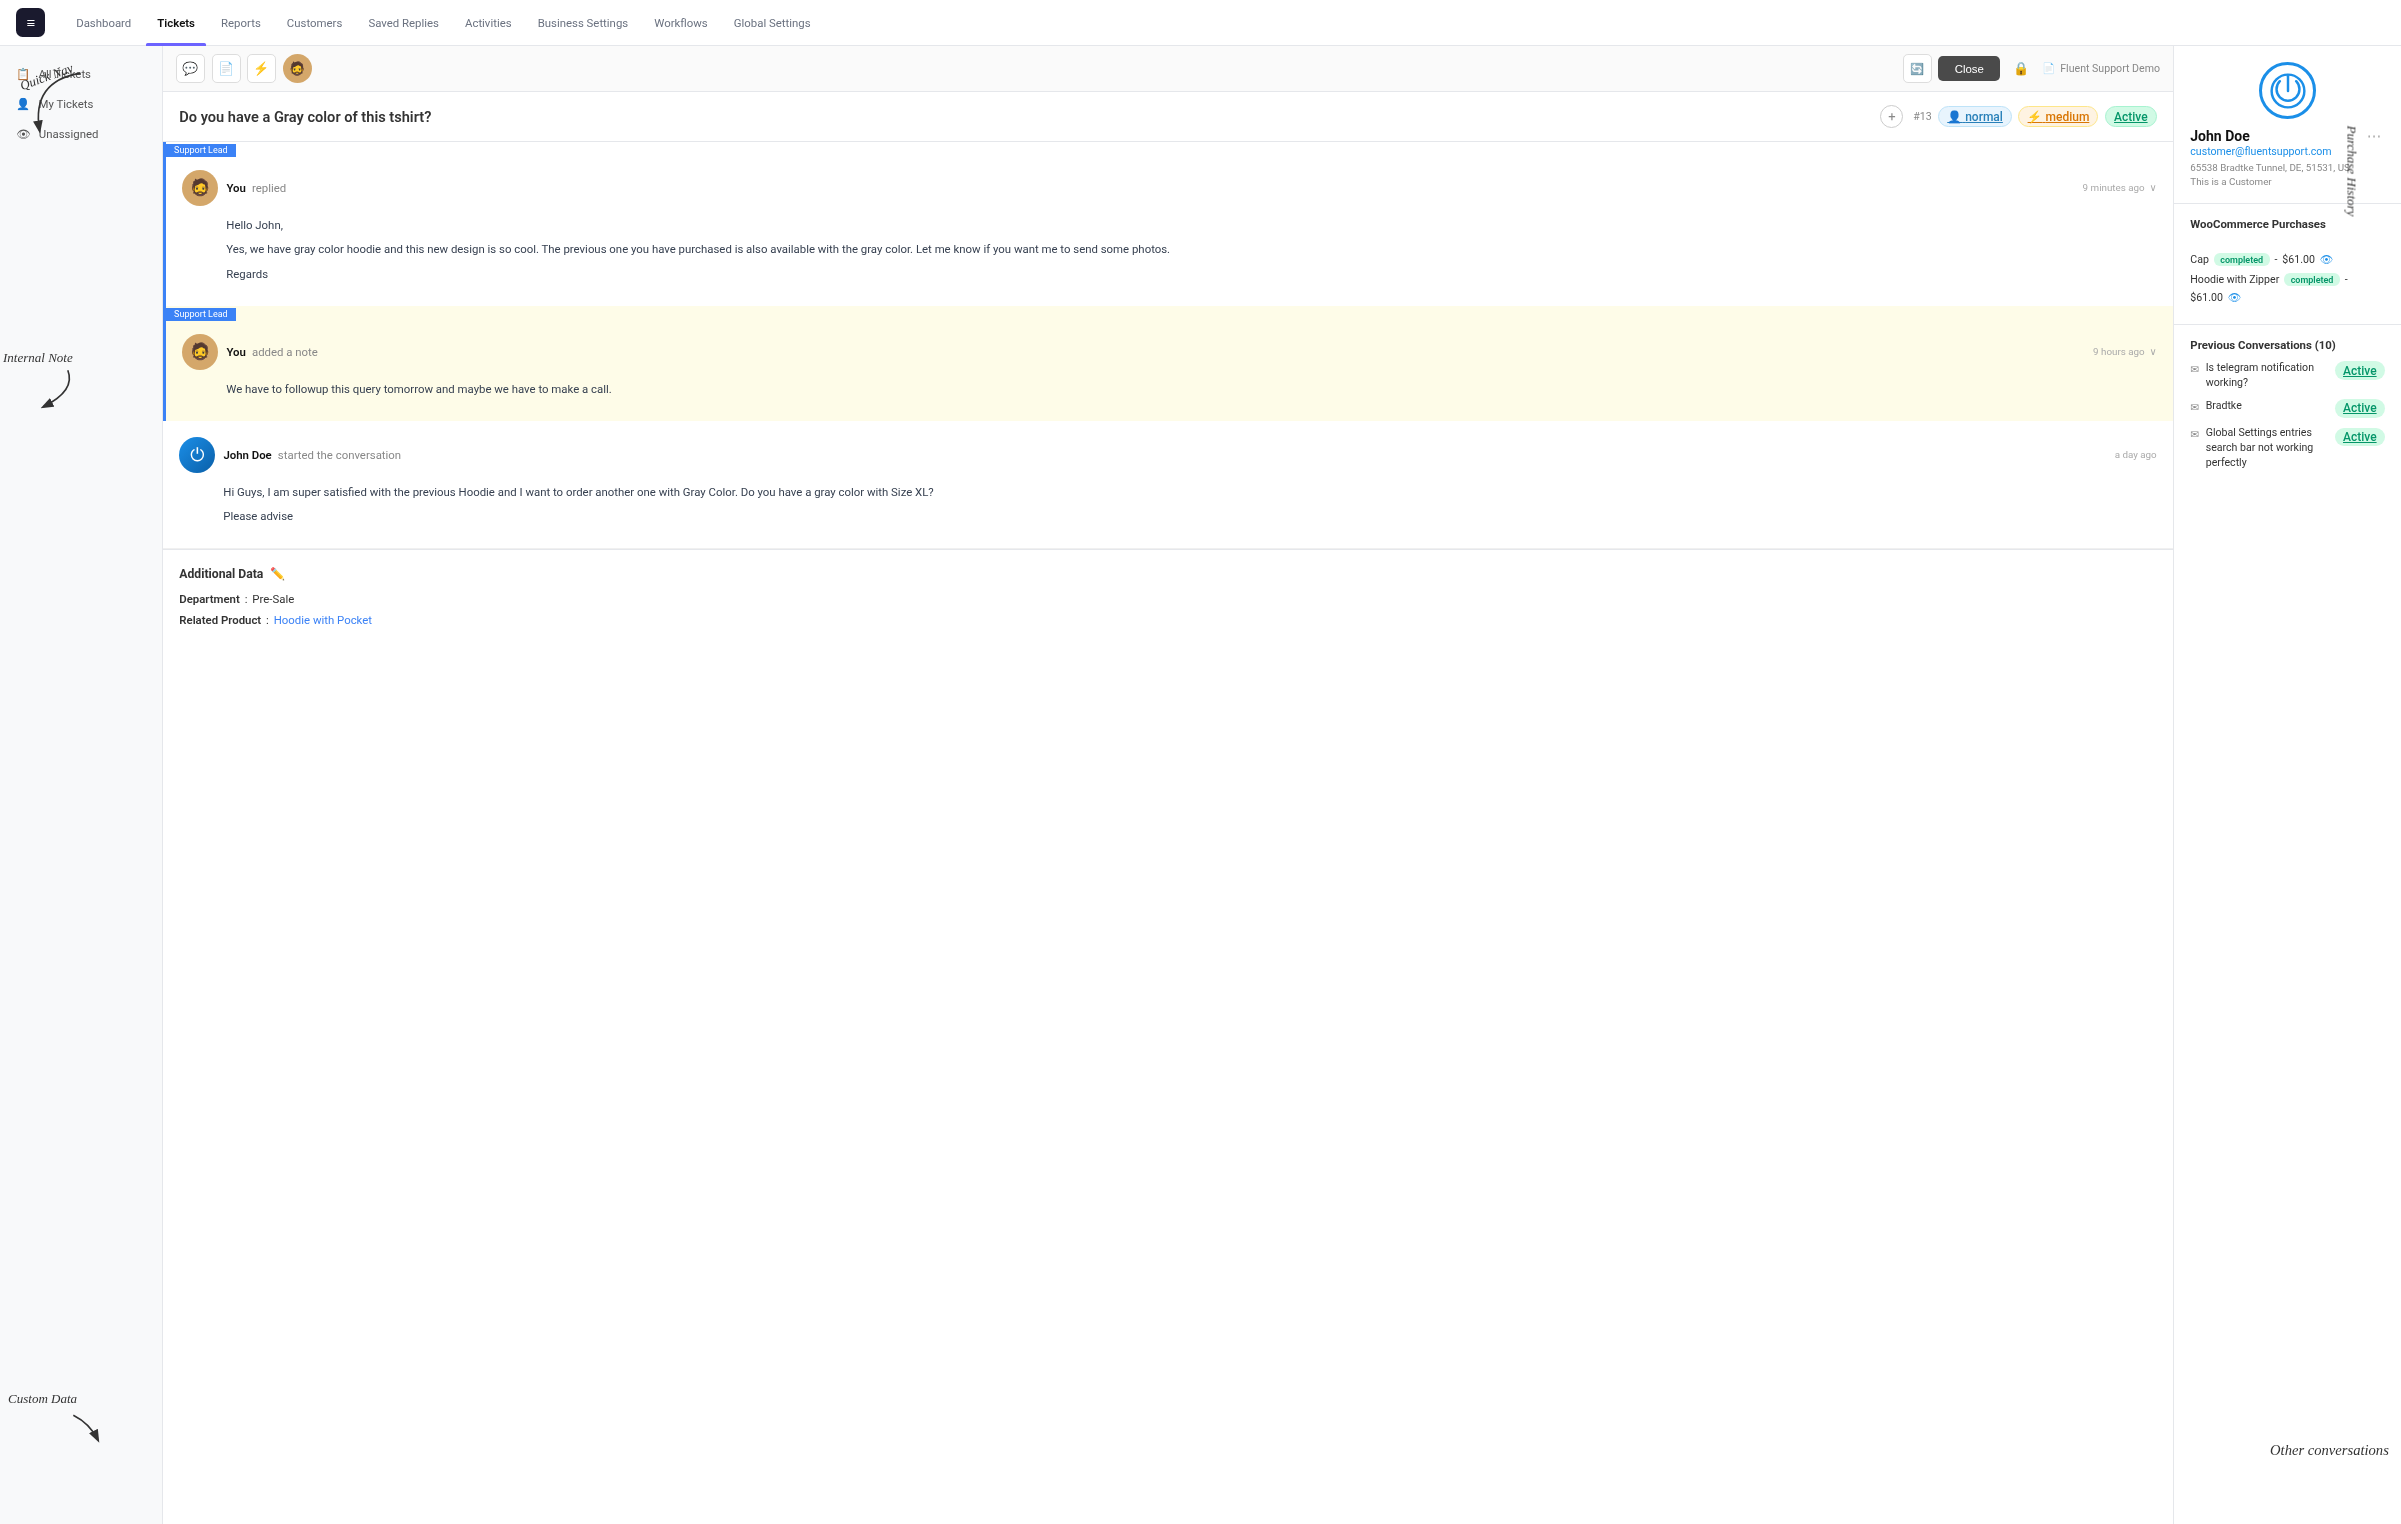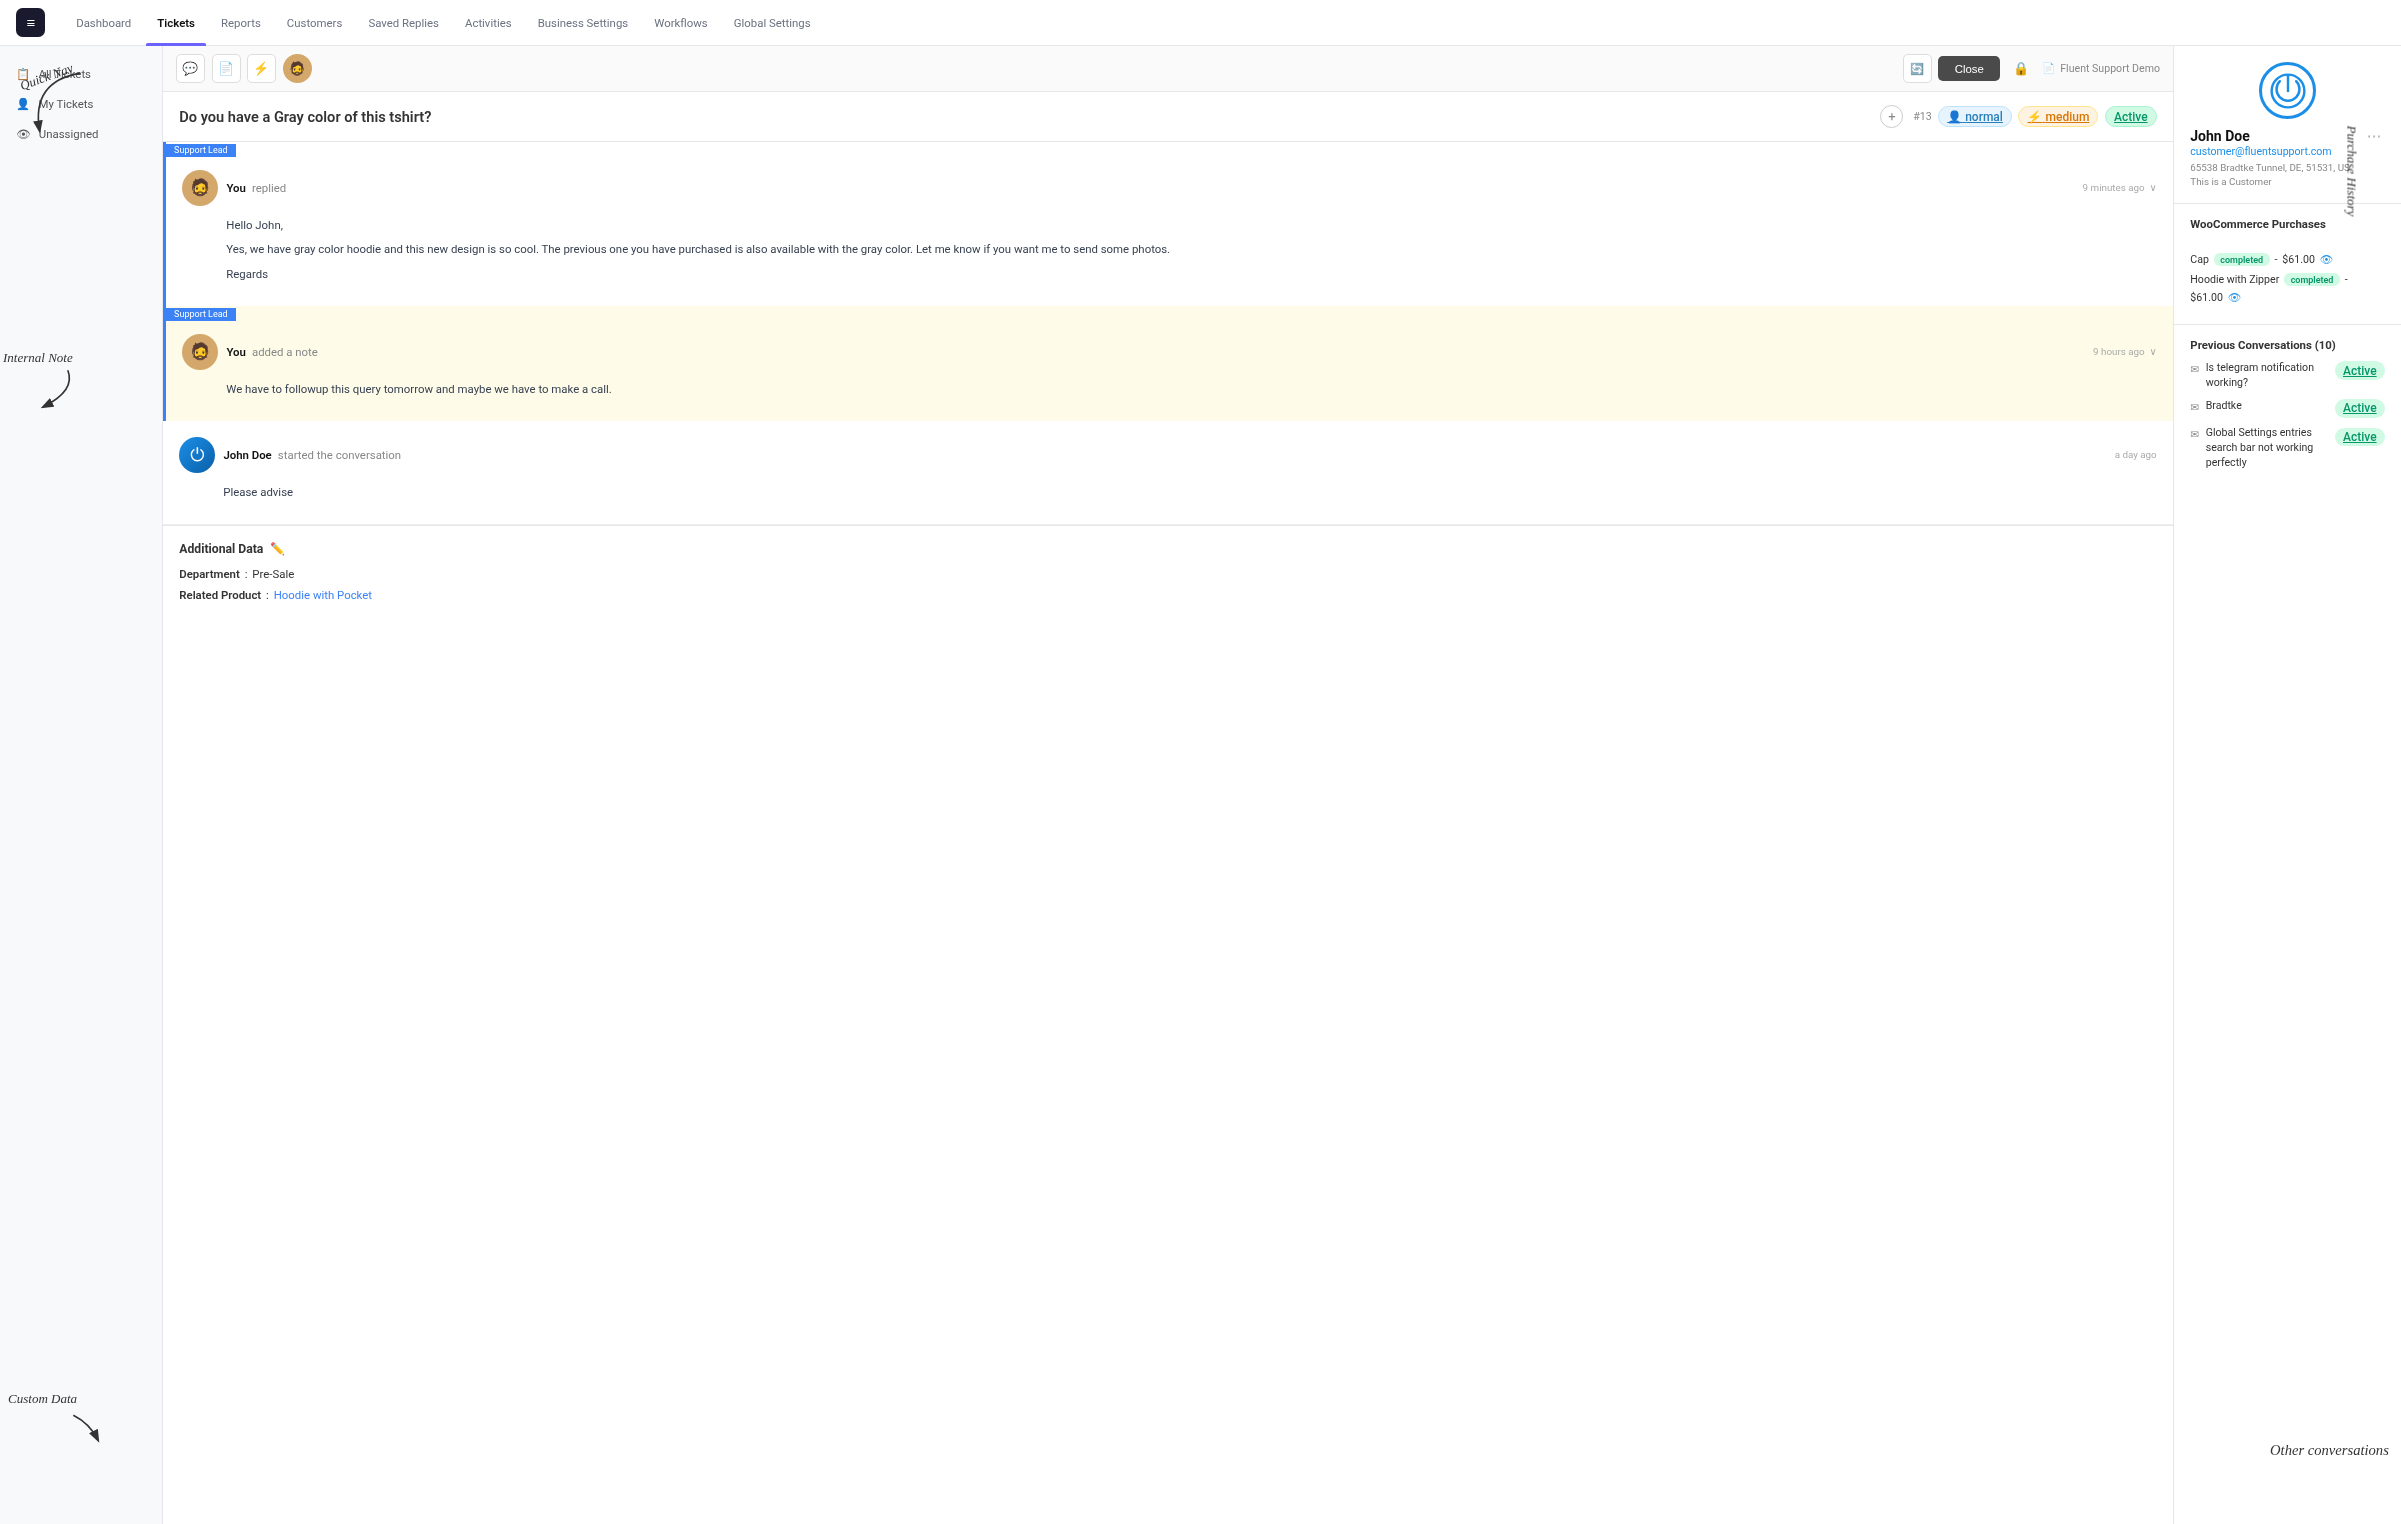--- a/index.html
+++ b/index.html
@@ -229,20 +229,21 @@
           </div>
           <div class="message-meta">
             <span class="message-author">John Doe</span>
             <span class="message-action">started the conversation</span>
           </div>
           <div class="message-time-area">
             <span>a day ago</span>
           </div>
         </div>
         <div class="message-body" style="padding-left: 44px;">
+          <p>Hi Guys, I am super satisfied with the previous Hoodie and I want to order another one with Gray Color. Do you have a gray color with Size XL?</p>
           <p>Please advise</p>
         </div>
       </div>
 
       <div class="additional-data">
         <div class="additional-data-header">
           <span>Additional Data</span>
           <span class="edit-icon">✏️</span>
         </div>
         <div class="data-row">

